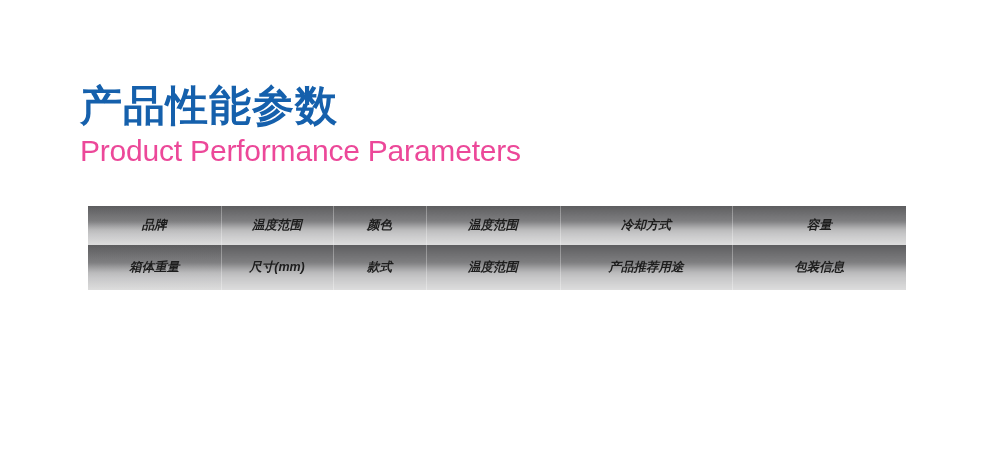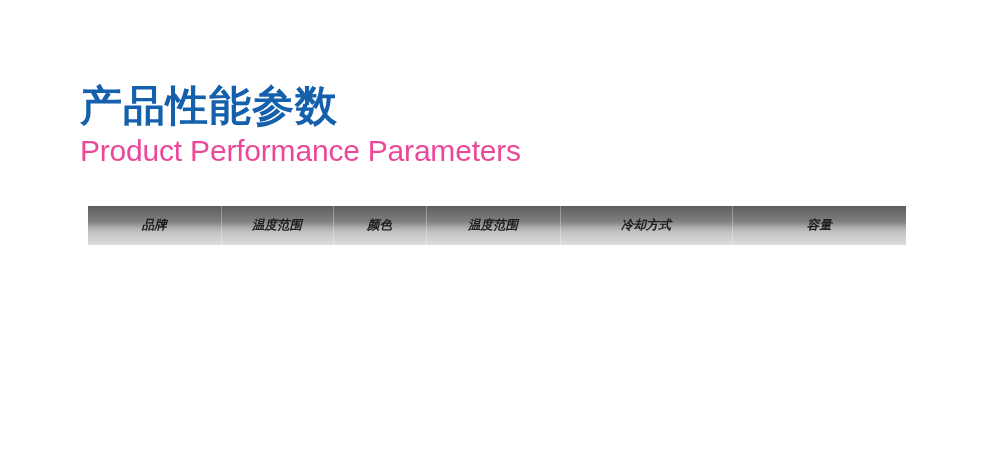--- a/index.html
+++ b/index.html
@@ -143,16 +143,36 @@
         <td>
             <span class="cell-text">温度范围</span>
           </td>
         <td>
             <span class="cell-text">冷却方式</span>
           </td>
         <td>
             <span class="cell-text">容量</span>
           </td>
       </tr>
+      <tr class="head-row row2">
+        <td>
+            <span class="cell-text">箱体重量</span>
+          </td>
+        <td>
+            <span class="cell-text">尺寸(mm)</span>
+          </td>
+        <td>
+            <span class="cell-text">款式</span>
+          </td>
+        <td>
+            <span class="cell-text">温度范围</span>
+          </td>
+        <td>
+            <span class="cell-text">产品推荐用途</span>
+          </td>
+        <td>
+            <span class="cell-text">包装信息</span>
+          </td>
+      </tr>
     </tbody>
   </table>
 
 </div>
 
 </body></html>

